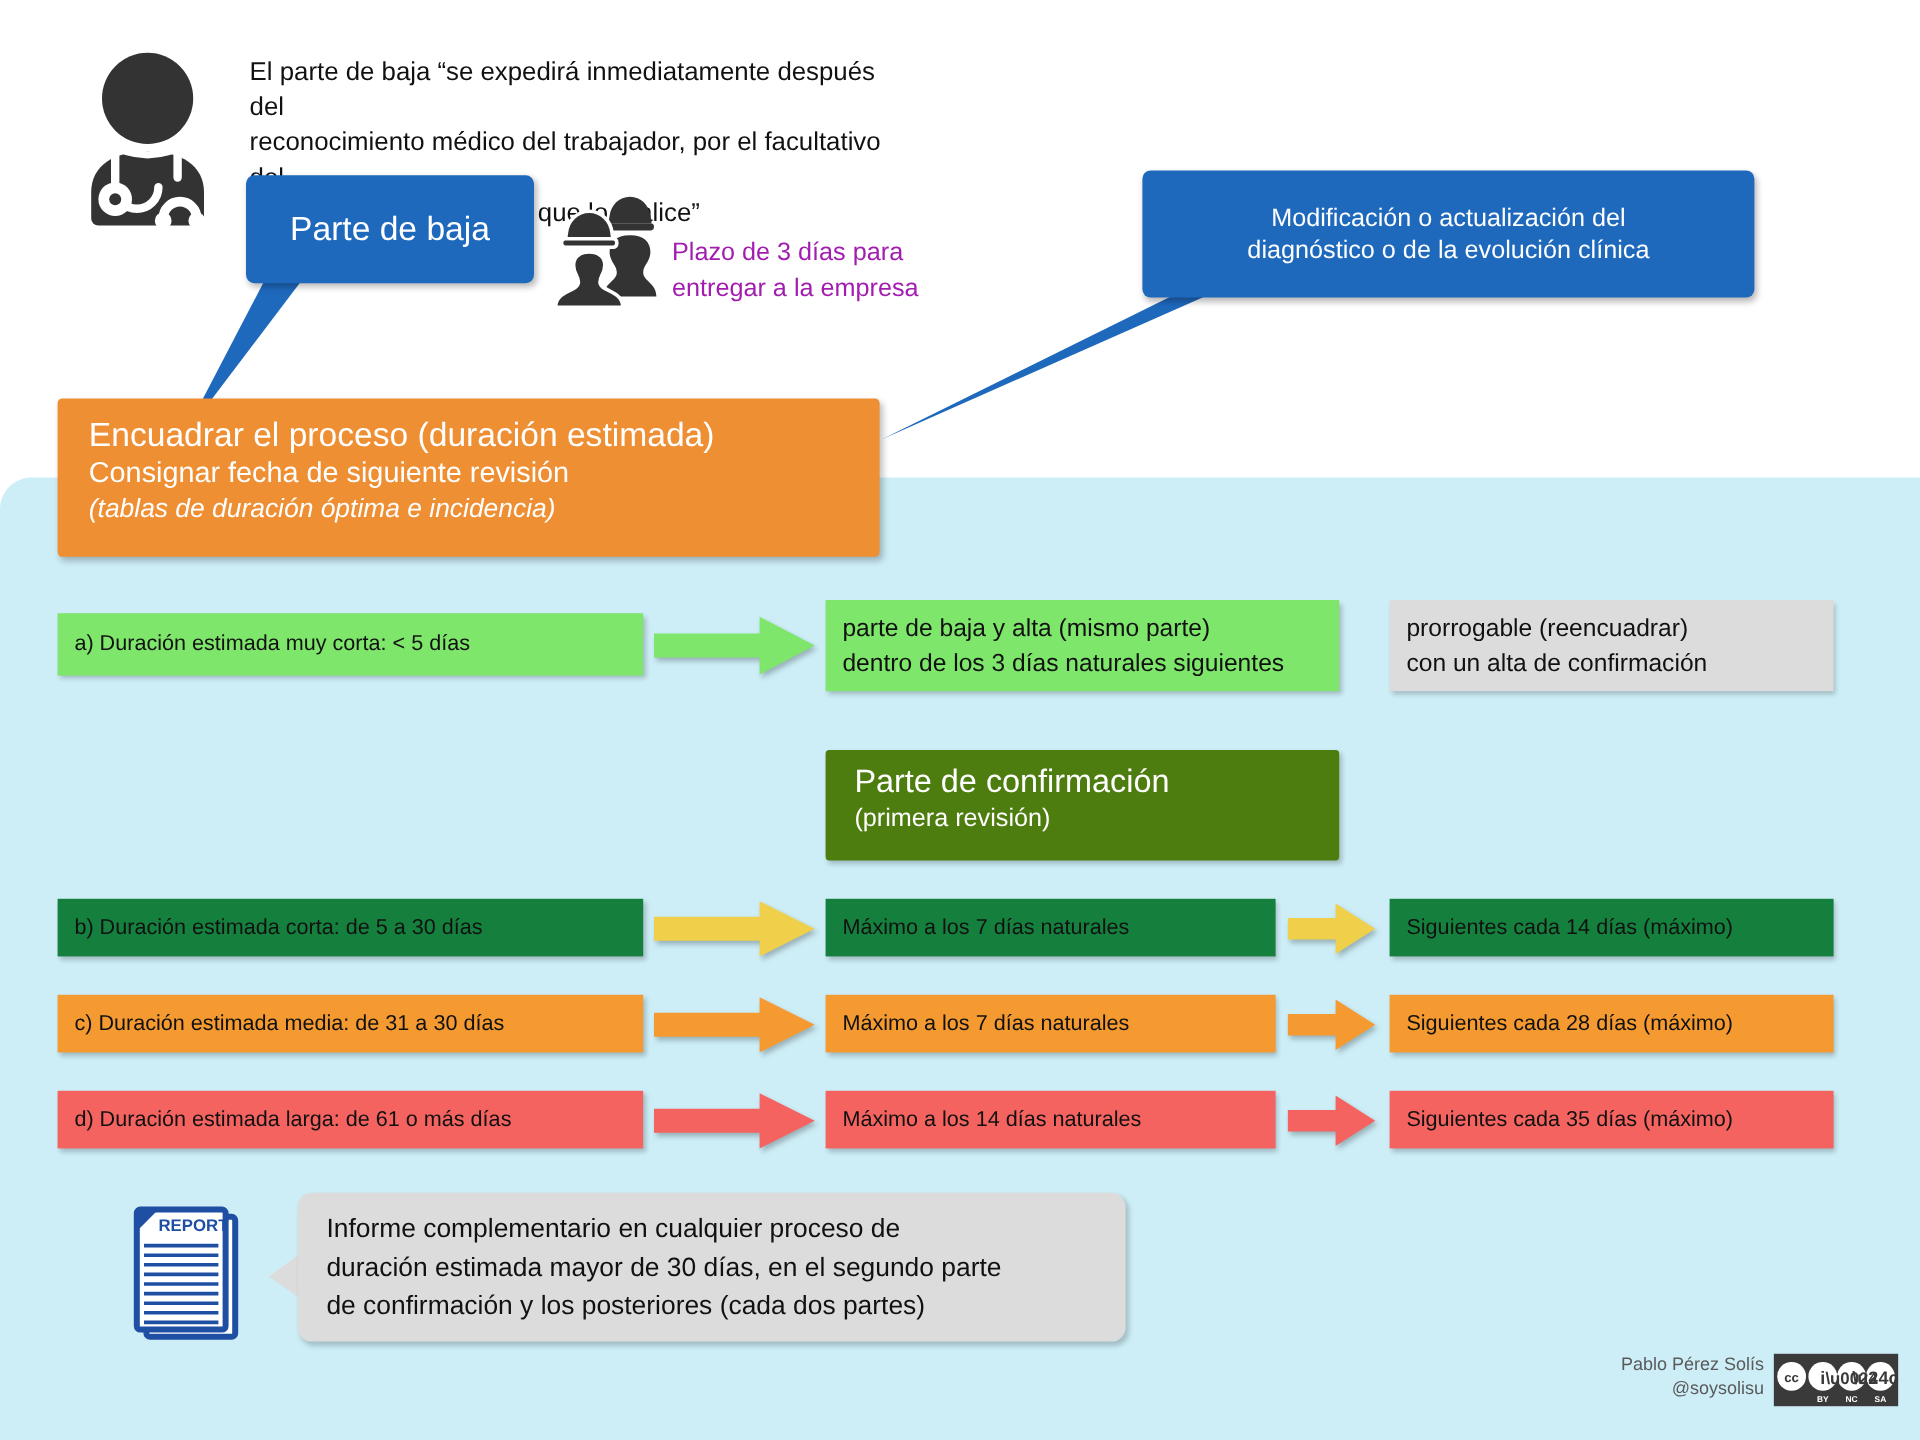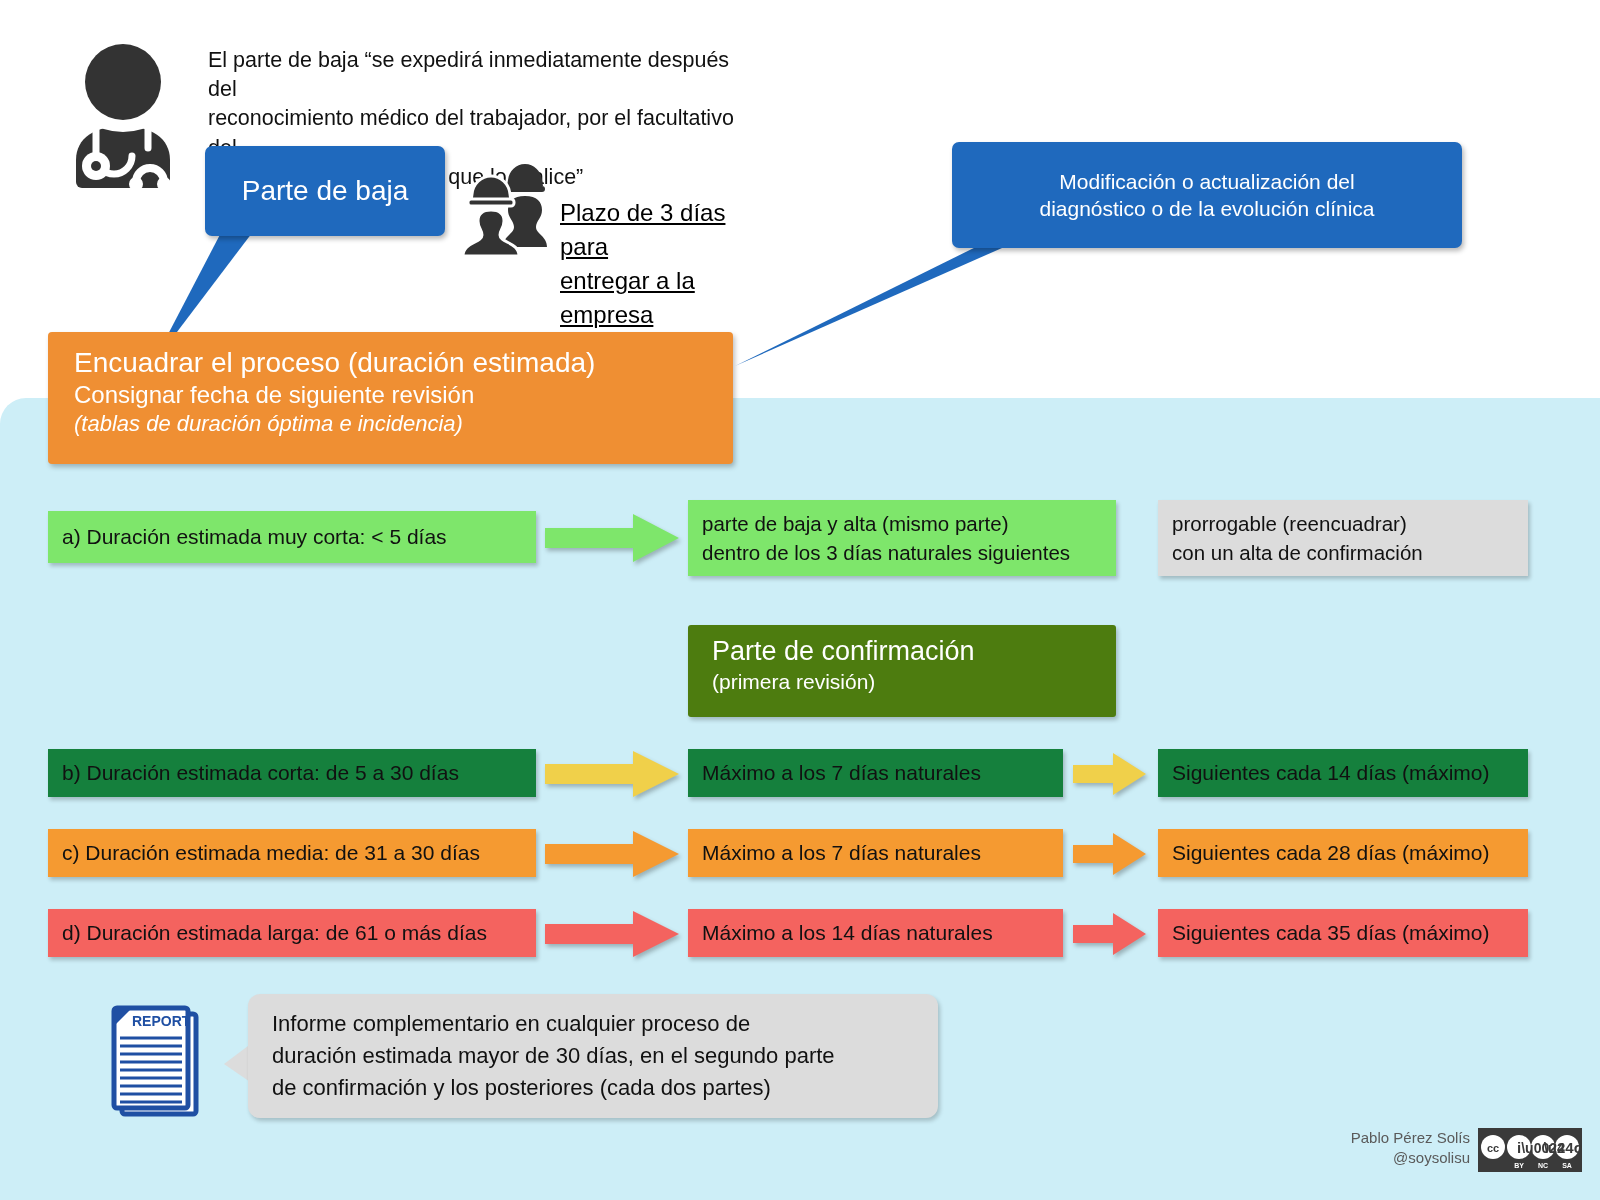--- a/index.html
+++ b/index.html
@@ -50,39 +50,39 @@
     padding:14px 0 0 26px;box-sizing:border-box;
   }
   .header-box .l1{font-size:28px;line-height:1.22;}
   .header-box .l2{font-size:24px;line-height:1.24;}
   .header-box .l3{font-size:22px;font-style:italic;line-height:1.24;}
 
   
   .workers{left:455px;top:160px;width:112px;height:100px;}
   .workers-text{
     left:560px;top:196px;width:215px;
-    font-size:24px;line-height:1.42;color:#000000;text-decoration:underline;
+    font-size:21px;line-height:1.42;color:#a21caf;
   }
 
   
   .box{
     box-sizing:border-box;
     box-shadow:2px 3px 4px rgba(0,0,0,.22);
     display:flex;flex-direction:column;justify-content:center;
     padding:0 14px;
   }
   .box .ln{display:block;}
   .green{background:#7ee66b;}
   .gray{background:#dcdcdc;}
   .yellow{background:#15803d;}
   .orange2{background:#f59a31;}
   .red{background:#f4635f;}
 
   .t20{font-size:20.5px;line-height:1.42;}
-  .t21{font-size:21px;line-height:1.42;}
+  .t21{font-size:18px;line-height:1.42;}
 
   
   .confirm-box{
     left:688px;top:625px;width:428px;height:92px;
     background:#4d7c0f;color:#fff;border-radius:3px;
     box-shadow:2px 3px 4px rgba(0,0,0,.22);
     padding:10px 0 0 24px;box-sizing:border-box;
   }
   .confirm-box .c1{font-size:27px;line-height:1.24;}
   .confirm-box .c2{font-size:21px;line-height:1.3;}

